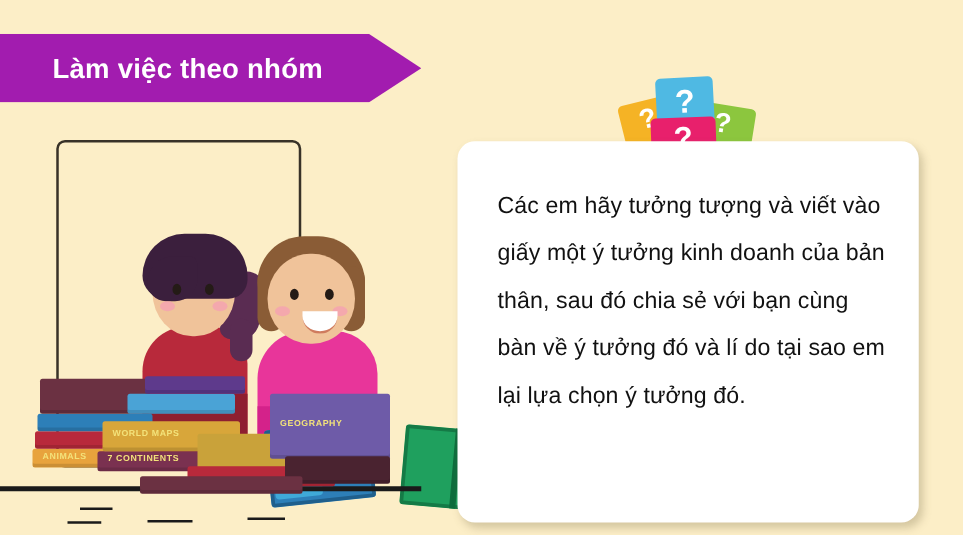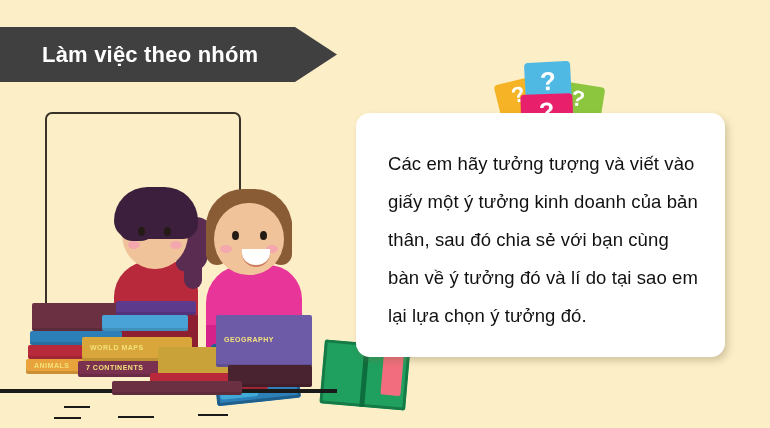--- a/index.html
+++ b/index.html
@@ -21,21 +21,21 @@
     overflow: hidden;
   }
 
   
   #banner {
     position: absolute;
     left: 0;
     top: 27px;
     width: 337px;
     height: 55px;
-    background: #404040;
+    background: #a21caf;
     -webkit-clip-path: polygon(0 0, 295px 0, 337px 50%, 295px 100%, 0 100%);
     clip-path: polygon(0 0, 295px 0, 337px 50%, 295px 100%, 0 100%);
     display: flex;
     align-items: center;
   }
   #banner-label {
     color: #ffffff;
     font-size: 22px;
     font-weight: bold;
     letter-spacing: 0.2px;
@@ -222,24 +222,24 @@
   #bub-green  { left: 58px; top: 22px; width: 48px; height: 34px; background: #8cc63e; transform: rotate(9deg); }
   #bub-green .qm  { left: 16px; top: 2px;  font-size: 22px; }
   #bub-green .tail { left: 26px; bottom: -9px; border-right: 10px solid transparent; border-left: 0 solid transparent; border-top: 11px solid #8cc63e; }
   #bub-pink   { left: 24px; top: 32px; width: 52px; height: 40px; background: #e8206c; transform: rotate(-2deg); }
   #bub-pink .qm   { left: 18px; top: 3px;  font-size: 25px; }
   #bub-pink .tail { left: 14px; bottom: -11px; border-left: 12px solid transparent; border-right: 0 solid transparent; border-top: 13px solid #e8206c; }
 
   
   #text-card {
     position: absolute;
-    left: 356px;
+    left: 366px;
     top: 113px;
     width: 369px;
-    height: 244px;
+    height: 305px;
     background: #ffffff;
     border-radius: 14px;
     box-shadow: 3px 4px 7px rgba(120,105,70,0.30);
     box-sizing: border-box;
     padding: 32px 26px 20px 32px;
   }
   #card-text {
     margin: 0;
     color: #111111;
     font-size: 18.5px;

